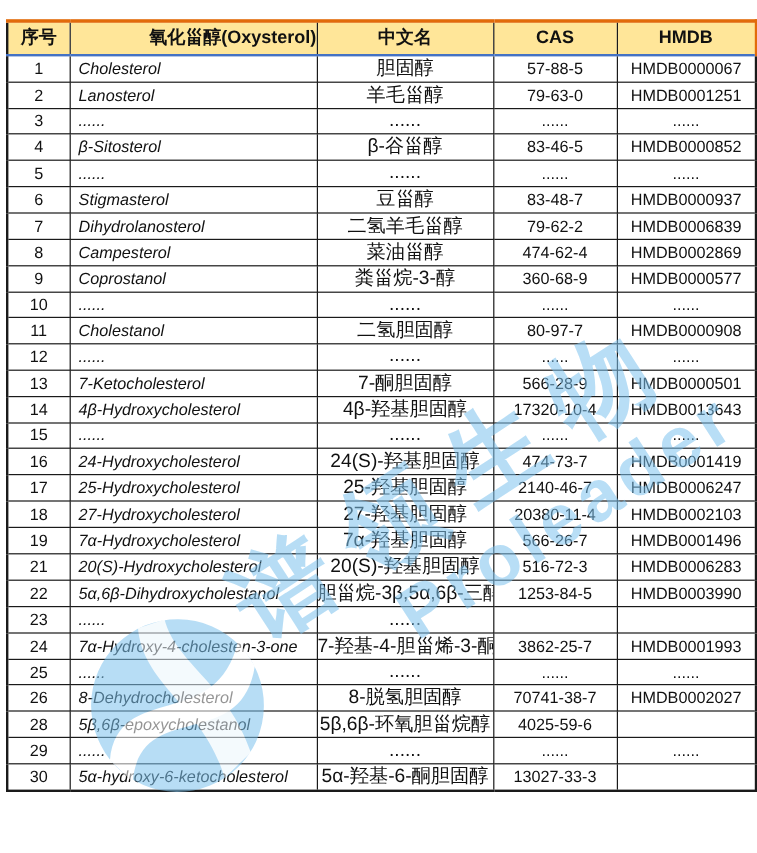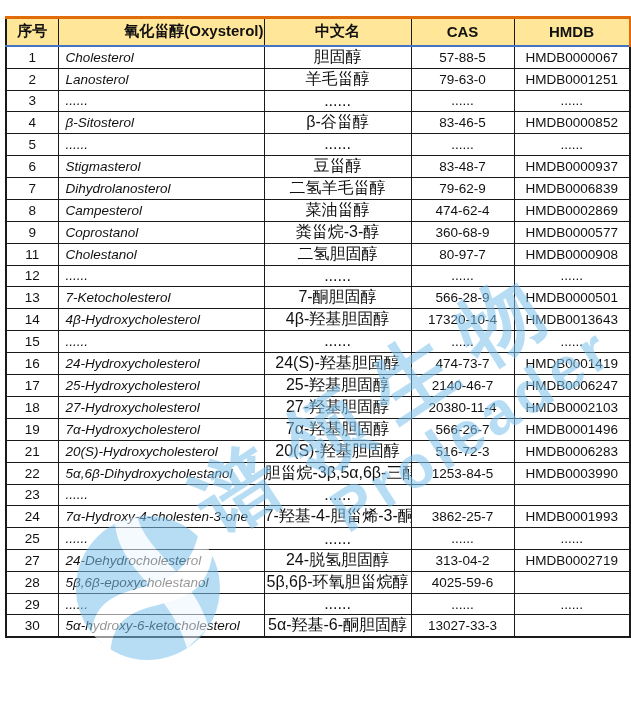--- a/index.html
+++ b/index.html
@@ -128,38 +128,45 @@
           <td class="c0">6</td>
           <td class="c1">Stigmasterol</td>
           <td class="c2">豆甾醇</td>
           <td class="c3">83-48-7</td>
           <td class="c4">HMDB0000937</td>
         </tr>
         <tr>
           <td class="c0">7</td>
           <td class="c1">Dihydrolanosterol</td>
           <td class="c2">二氢羊毛甾醇</td>
-          <td class="c3">79-62-9</td>
+          <td class="c3">79-62-2</td>
           <td class="c4">HMDB0006839</td>
         </tr>
         <tr>
           <td class="c0">8</td>
           <td class="c1">Campesterol</td>
           <td class="c2">菜油甾醇</td>
           <td class="c3">474-62-4</td>
           <td class="c4">HMDB0002869</td>
         </tr>
         <tr>
           <td class="c0">9</td>
           <td class="c1">Coprostanol</td>
           <td class="c2">粪甾烷-3-醇</td>
           <td class="c3">360-68-9</td>
           <td class="c4">HMDB0000577</td>
         </tr>
         <tr>
+          <td class="c0">10</td>
+          <td class="c1">......</td>
+          <td class="c2">......</td>
+          <td class="c3">......</td>
+          <td class="c4">......</td>
+        </tr>
+        <tr>
           <td class="c0">11</td>
           <td class="c1">Cholestanol</td>
           <td class="c2">二氢胆固醇</td>
           <td class="c3">80-97-7</td>
           <td class="c4">HMDB0000908</td>
         </tr>
         <tr>
           <td class="c0">12</td>
           <td class="c1">......</td>
           <td class="c2">......</td>
@@ -244,25 +251,25 @@
           <td class="c4">HMDB0001993</td>
         </tr>
         <tr>
           <td class="c0">25</td>
           <td class="c1">......</td>
           <td class="c2">......</td>
           <td class="c3">......</td>
           <td class="c4">......</td>
         </tr>
         <tr>
-          <td class="c0">27</td>
-          <td class="c1">24-Dehydrocholesterol</td>
-          <td class="c2">24-脱氢胆固醇</td>
-          <td class="c3">313-04-2</td>
-          <td class="c4">HMDB0002719</td>
+          <td class="c0">26</td>
+          <td class="c1">8-Dehydrocholesterol</td>
+          <td class="c2">8-脱氢胆固醇</td>
+          <td class="c3">70741-38-7</td>
+          <td class="c4">HMDB0002027</td>
         </tr>
         <tr>
           <td class="c0">28</td>
           <td class="c1">5β,6β-epoxycholestanol</td>
           <td class="c2">5β,6β-环氧胆甾烷醇</td>
           <td class="c3">4025-59-6</td>
           <td class="c4"></td>
         </tr>
         <tr>
           <td class="c0">29</td>

